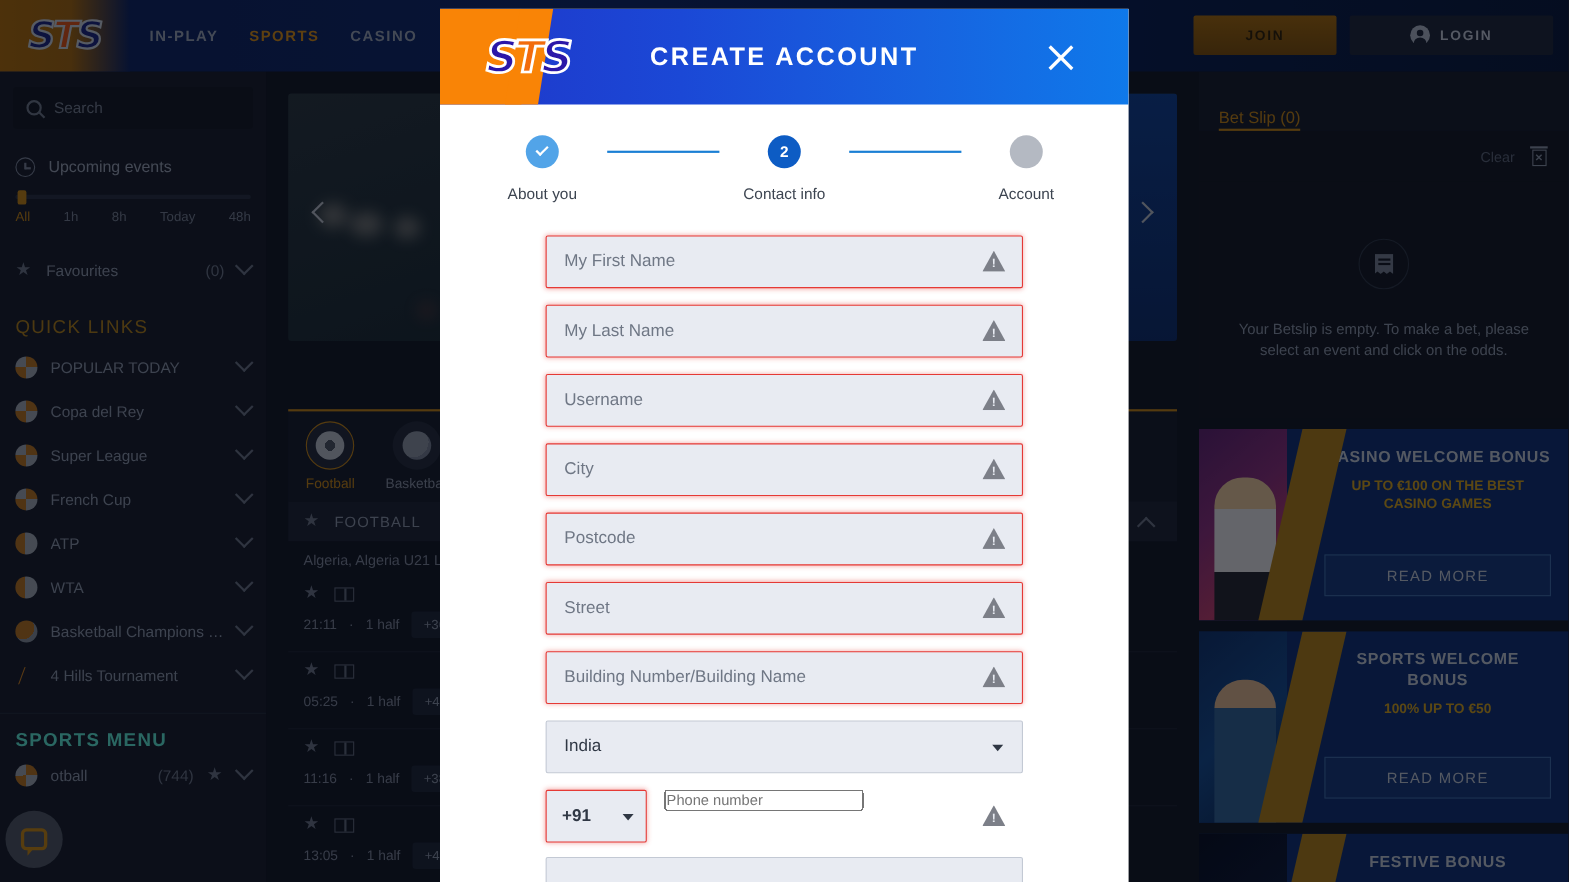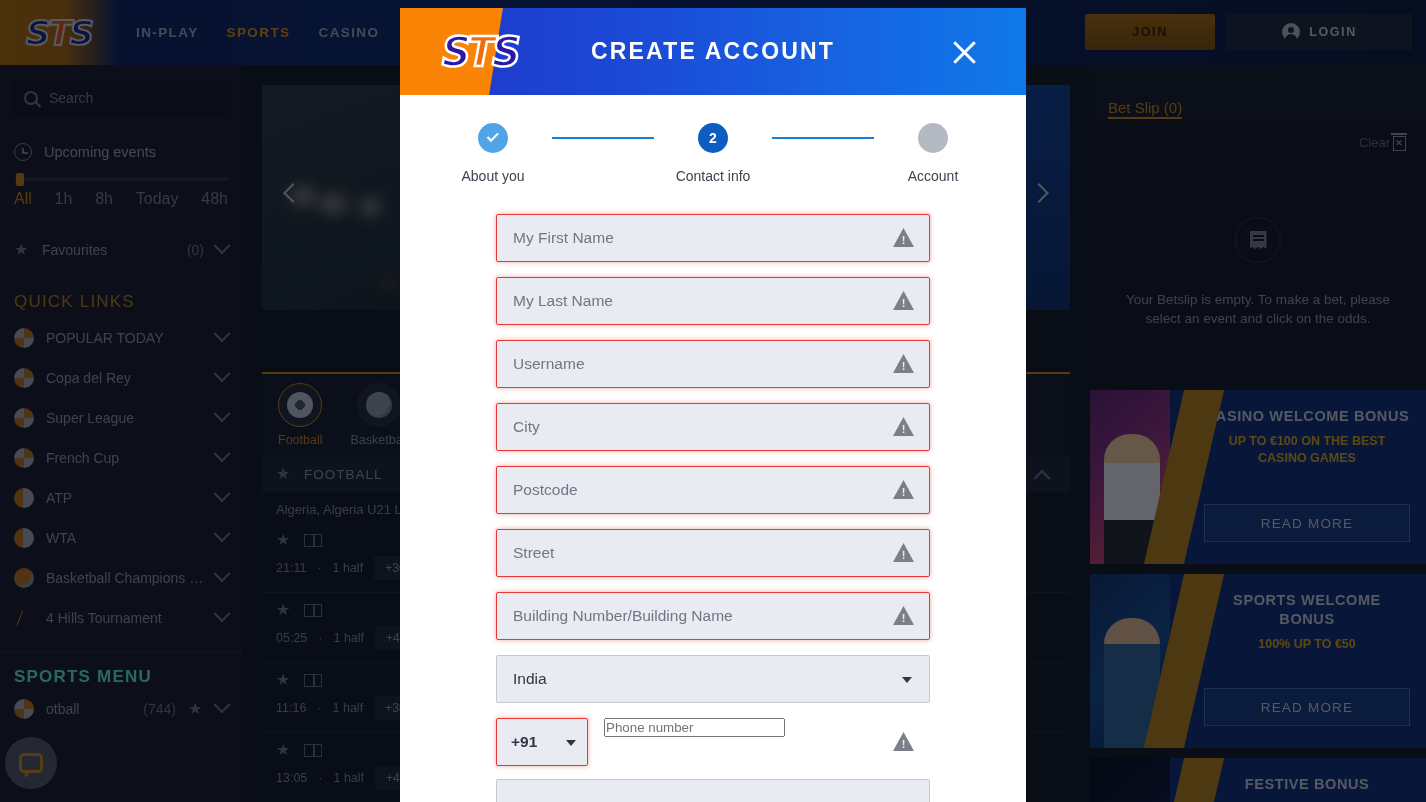--- a/index.html
+++ b/index.html
@@ -66,21 +66,21 @@
 
   .upcoming { display:flex; align-items:center; gap:12px; margin:26px 14px 0 14px; }
   .clock { width:18px;height:18px;border:1.6px solid #7b8296;border-radius:50%;position:relative;flex:0 0 auto;}
   .clock::before{content:"";position:absolute;left:7px;top:3.5px;width:1.6px;height:6px;background:#7b8296;}
   .clock::after{content:"";position:absolute;left:7.5px;top:8px;width:5px;height:1.6px;background:#7b8296;}
   .upcoming span{font-size:14.5px;color:#9aa1b2;}
 
   .slider-row { margin:16px 14px 0 14px; position:relative; }
   .slider-track{height:4px;background:#272d3e;border-radius:2px;}
   .slider-knob{position:absolute;left:2px;top:-4px;width:8px;height:13px;background:#c4810f;border-radius:2px;}
-  .slider-labels{display:flex;justify-content:space-between;margin-top:9px;font-size:16px;}
+  .slider-labels{display:flex;justify-content:space-between;margin-top:9px;font-size:12px;}
   .slider-labels span{color:#7a out;color:#767d8f;}
   .slider-labels span.on{color:#c4810f;}
 
   .srow {
     display:flex;align-items:center;gap:12px;height:40px;margin:0 14px;font-size:14px;color:#8b93a6;
     cursor:pointer;
   }
   .srow .lbl{flex:1;white-space:nowrap;overflow:hidden;text-overflow:ellipsis;}
   .srow .cnt{color:#6a7183;}
   .star{width:16px;height:16px;flex:0 0 auto;color:#6a7183;font-size:16px;line-height:16px;}
@@ -134,21 +134,21 @@
   .pitch{width:18px;height:13px;border:1.5px solid #5f footer;border:1.5px solid #5f6678;position:relative;}
   .pitch::after{content:"";position:absolute;left:50%;top:0;width:1.5px;height:100%;background:#5f6678;}
   .ev-bot{display:flex;align-items:center;gap:11px;margin-top:8px;color:#7d8497;font-size:12.5px;}
   .odds-pill{background:#1b2233;color:#8b93a6;font-size:12px;padding:5px 11px;border-radius:3px;}
   .collapse-btn{position:absolute;right:20px;background:#1b2030;width:56px;height:36px;display:flex;align-items:center;justify-content:center;cursor:pointer;}
 
   
   .right{position:absolute;top:65px;right:0;width:336px;height:737px;background:#0f1320;overflow:hidden;}
   .betslip-tabbar{height:54px;background:#151a28;padding:0 18px;display:flex;align-items:flex-end;}
   .betslip-tab{color:#c4810f;font-size:15px;padding-bottom:1px;border-bottom:2.5px solid #c4810f;cursor:pointer;}
-  .clear-row{height:46px;background:#11151f;display:flex;align-items:center;justify-content:flex-end;padding-right:18px;}
+  .clear-row{height:46px;background:#11151f;display:flex;align-items:center;justify-content:flex-end;gap:13px;padding-right:18px;}
   .clear-row .ct{color:#5c6377;font-size:13px;}
   .trash{width:18px;height:19px;position:relative;cursor:pointer;}
   .trash .lid{position:absolute;top:0;left:1px;width:16px;height:2px;background:#8b93a6;}
   .trash .bdy{position:absolute;top:3px;left:2.5px;width:13px;height:15px;border:1.6px solid #8b93a6;display:flex;align-items:center;justify-content:center;color:#8b93a6;font-size:9px;font-weight:bold;}
   .empty-box{background:#11151f;height:215px;display:flex;flex-direction:column;align-items:center;justify-content:center;gap:27px;padding:0 26px;}
   .receipt-circle{width:46px;height:46px;border-radius:50%;border:1px solid #2b3243;display:flex;align-items:center;justify-content:center;}
   .receipt{width:17px;height:18px;background:#767d8f;position:relative;
     clip-path:polygon(0 0,100% 0,100% 100%,83% 88%,66% 100%,50% 88%,33% 100%,16% 88%,0 100%);}
   .receipt::before{content:"";position:absolute;left:3px;top:4px;width:11px;height:1.6px;background:#11151f;box-shadow:0 4px 0 #11151f;}
   .empty-text{color:#8b93a6;font-size:13.5px;line-height:19px;text-align:center;}

